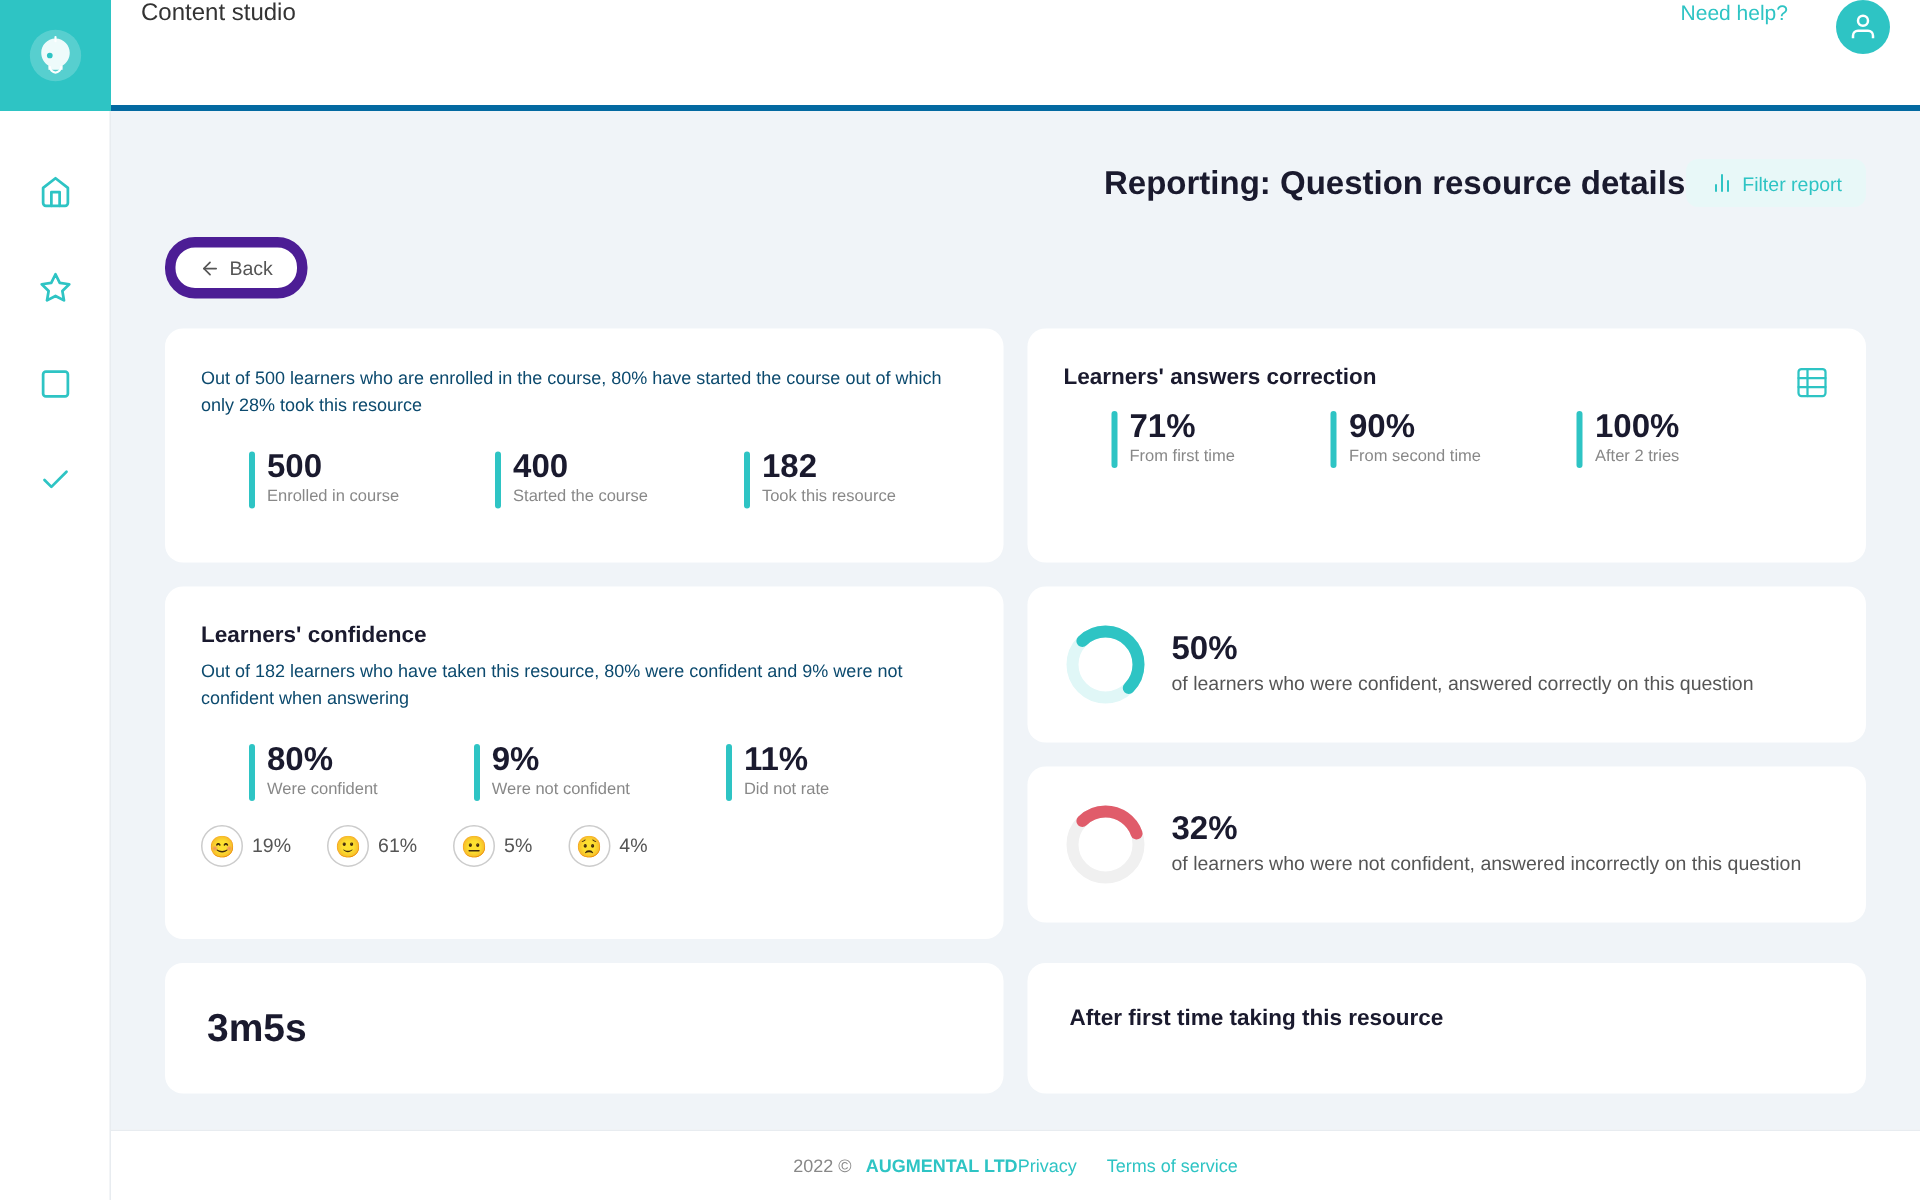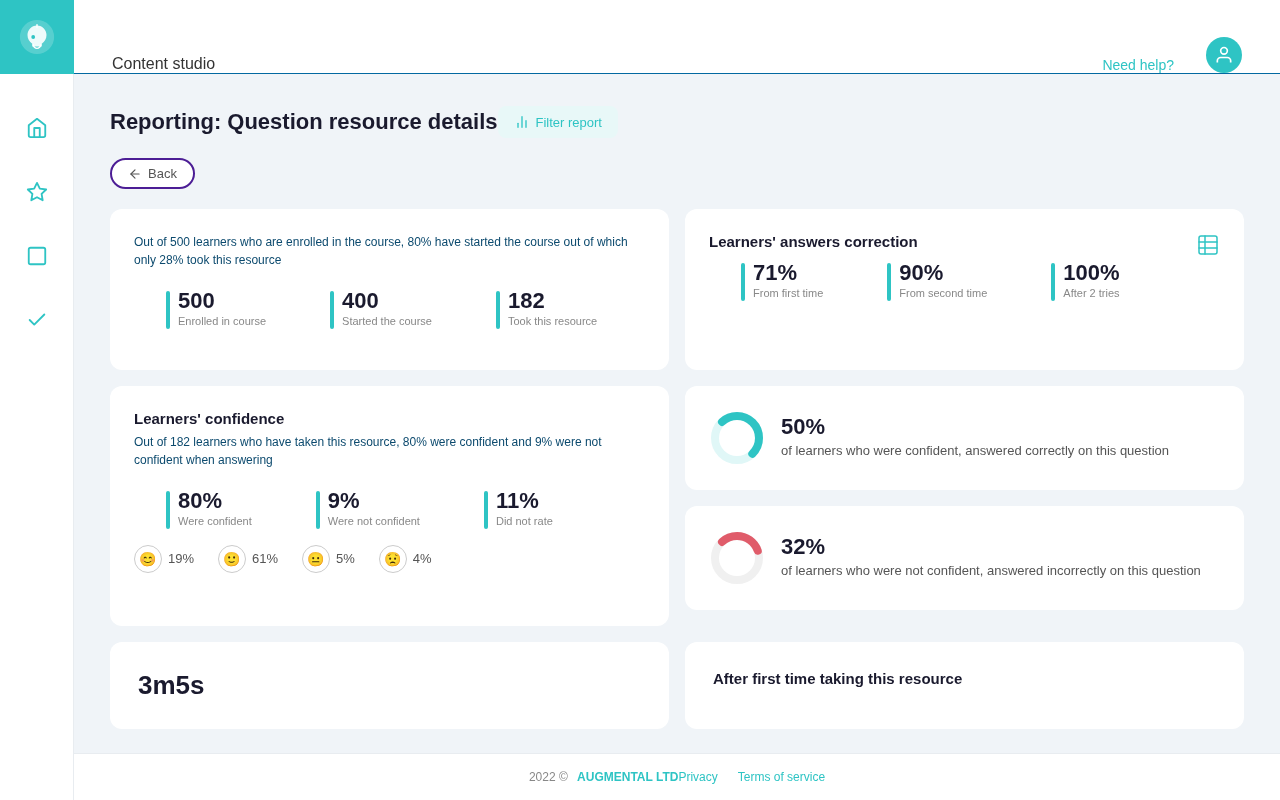--- a/index.html
+++ b/index.html
@@ -9,33 +9,33 @@
     .app-wrapper { display: flex; flex: 1; min-height: 800px; }
 
     
     .sidebar { width: 74px; background: #fff; display: flex; flex-direction: column; align-items: center; padding-top: 0; border-right: 1px solid #e8ecf0; }
     .sidebar-logo { width: 74px; height: 74px; background: #2ec4c4; display: flex; align-items: center; justify-content: center; }
     .sidebar-logo svg { width: 38px; height: 38px; }
     .sidebar-nav { display: flex; flex-direction: column; align-items: center; gap: 28px; margin-top: 36px; }
     .sidebar-icon { width: 36px; height: 36px; display: flex; align-items: center; justify-content: center; cursor: pointer; color: #2ec4c4; }
 
     
-    .header { height: 74px; background: #fff; border-bottom: 1px solid #0369a1; display: flex; align-items: flex-end; padding: 0 38px; gap: 16px; position: sticky; top: 0; z-index: 10; }
+    .header { height: 74px; background: #fff; border-bottom: 4px solid #0369a1; display: flex; align-items: flex-start; padding: 0 20px; gap: 16px; position: sticky; top: 0; z-index: 10; }
     .header-title { font-size: 16px; color: #333; font-weight: 400; flex: 1; }
     .header-help { color: #2ec4c4; font-size: 14px; font-weight: 500; cursor: pointer; margin-right: 16px; }
     .header-avatar { width: 36px; height: 36px; background: #2ec4c4; border-radius: 50%; display: flex; align-items: center; justify-content: center; }
 
     
     .main-content { flex: 1; padding: 32px 36px 24px; display: flex; flex-direction: column; overflow-y: auto; }
-    .page-header { display: flex; align-items: center; justify-content: flex-start; margin-bottom: 20px; }
+    .page-header { display: flex; align-items: center; justify-content: flex-end; margin-bottom: 20px; }
     .page-title { font-size: 22px; font-weight: 700; color: #1a1a2e; }
     .filter-btn { background: #e8f8f8; color: #2ec4c4; border: none; border-radius: 8px; padding: 8px 16px; font-size: 13px; cursor: pointer; display: flex; align-items: center; gap: 6px; }
     .filter-btn svg { width: 16px; height: 16px; }
 
-    .back-btn { background: #fff; border: 2px solid #4c1d95; border-radius: 20px; padding: 6px 16px; font-size: 13px; color: #555; cursor: pointer; display: flex; align-items: center; gap: 6px; margin-bottom: 20px; width: fit-content; }
+    .back-btn { background: #fff; border: 7px solid #4c1d95; border-radius: 20px; padding: 6px 16px; font-size: 13px; color: #555; cursor: pointer; display: flex; align-items: center; gap: 6px; margin-bottom: 20px; width: fit-content; }
 
     
     .cards-grid { display: grid; grid-template-columns: 1fr 1fr; gap: 16px; flex: 1; }
     .card { background: #fff; border-radius: 12px; padding: 24px; }
     .card-title { font-size: 15px; font-weight: 700; color: #1a1a2e; margin-bottom: 6px; }
     .card-desc { font-size: 12px; color: #0c4a6e; line-height: 1.5; margin-bottom: 20px; }
 
     
     .stats-row { display: flex; gap: 32px; align-items: flex-start; }
     .stat-item { display: flex; align-items: flex-start; gap: 8px; padding-left: 32px; }

